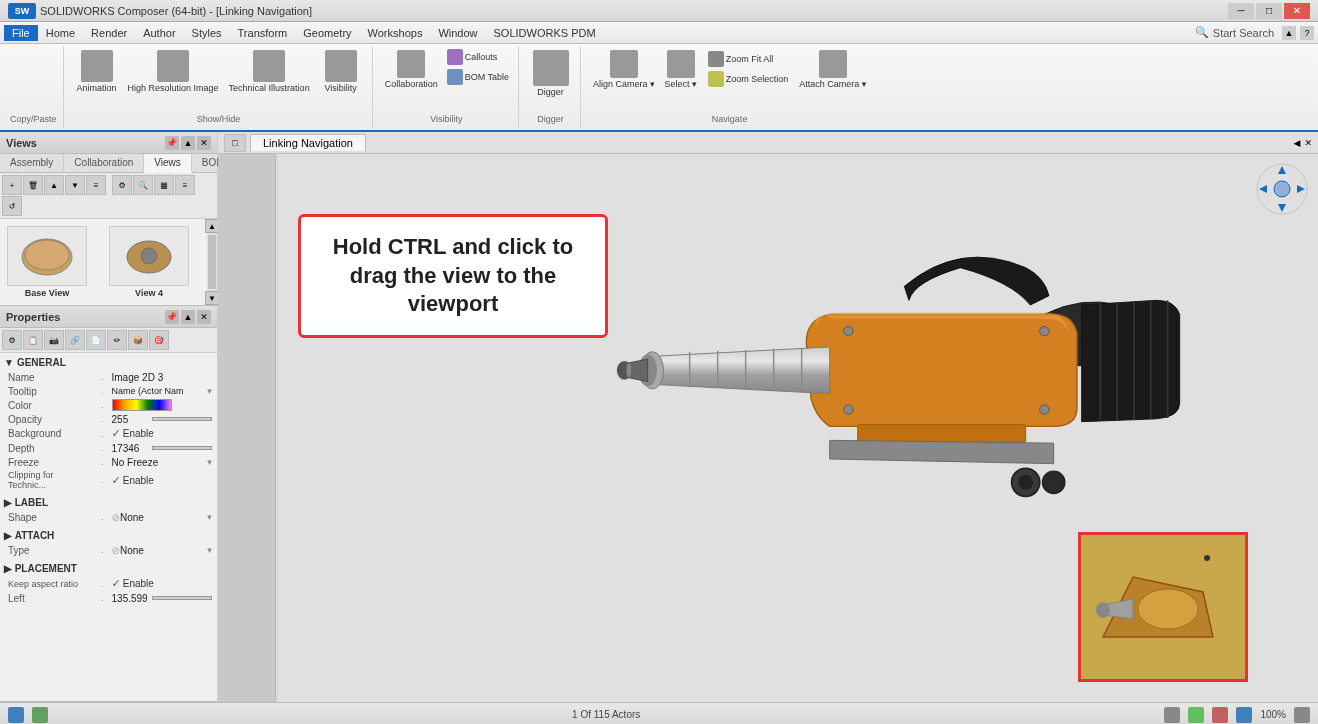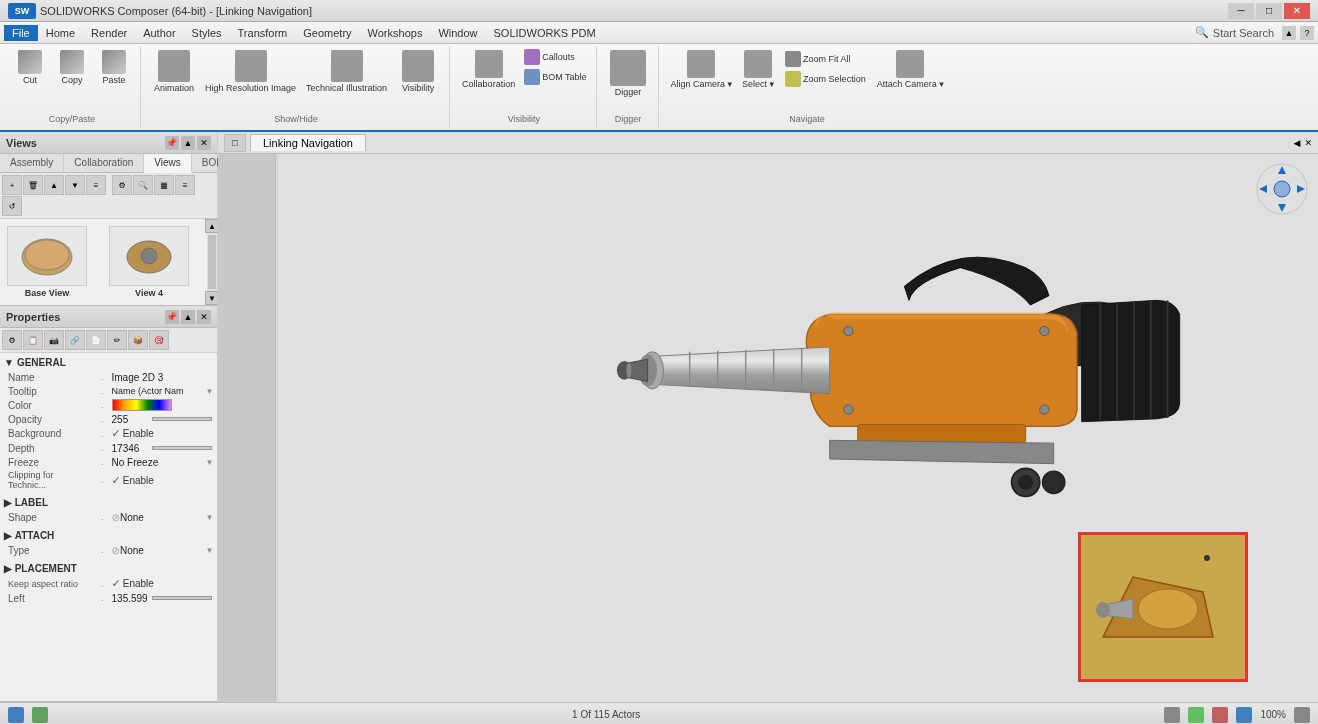--- a/index.html
+++ b/index.html
@@ -393,34 +393,20 @@
   </div>
   <div style="display:flex; gap:4px; margin-left:8px;">
     <button style="width:14px;height:14px;font-size:9px;border:none;background:#ccc;">▲</button>
     <button style="width:14px;height:14px;font-size:9px;border:none;background:#ccc;">?</button>
   </div>
 </div>
 
 <div class="ribbon">
 
   <div class="ribbon-group">
-    <div class="ribbon-group-items">
-      <div class="ribbon-btn">
-        <div class="icon" style="background:linear-gradient(135deg,#888,#ccc);width:24px;height:24px;"></div>
-        <span class="label">Cut</span>
-      </div>
-      <div class="ribbon-btn">
-        <div class="icon" style="background:linear-gradient(135deg,#888,#ccc);width:24px;height:24px;"></div>
-        <span class="label">Copy</span>
-      </div>
-      <div class="ribbon-btn">
-        <div class="icon" style="background:linear-gradient(135deg,#888,#ccc);width:24px;height:24px;"></div>
-        <span class="label">Paste</span>
-      </div>
-    </div>
     <span class="ribbon-group-label">Copy/Paste</span>
   </div>
 
   <div class="ribbon-group" style="min-width:180px;">
     <div class="ribbon-group-items">
       <div class="ribbon-btn" style="min-width:50px;">
         <div class="icon icon-animation" style="width:32px;height:32px;"></div>
         <span class="label">Animation</span>
       </div>
       <div class="ribbon-btn" style="min-width:50px;">
@@ -747,20 +733,23 @@
         <button style="font-size:9px;border:none;background:transparent;">✕</button>
       </div>
     </div>
 
     <div class="viewport-canvas">
 
       <div style="position:absolute;left:0;top:0;width:58px;height:100%;background:#c8c8c8;border-right:1px solid #bbb;"></div>
 
       <div class="viewport-inner">
 
+        <div class="instruction-callout">
+          <p class="instruction-callout-text">Hold CTRL and click to drag the view to the viewport</p>
+        </div>
 
         <div style="position:absolute; left:140px; top:50px; right:30px; bottom:100px; display:flex; align-items:center; justify-content:center;">
           <svg viewBox="0 0 750 450" width="720" height="420">
 
             <rect width="750" height="450" fill="#e0e0e0"></rect>
 
             <path d="M580 130 Q620 110 660 120 L680 150 Q680 170 660 175 L590 170 Z" fill="#2a2a2a" stroke="#111" stroke-width="1"></path>
 
             <path d="M430 100 Q490 50 560 80 Q580 90 585 110 L565 120 Q545 95 490 80 Q440 95 435 115 Z" fill="#1a1a1a" stroke="#0a0a0a" stroke-width="1"></path>
 

